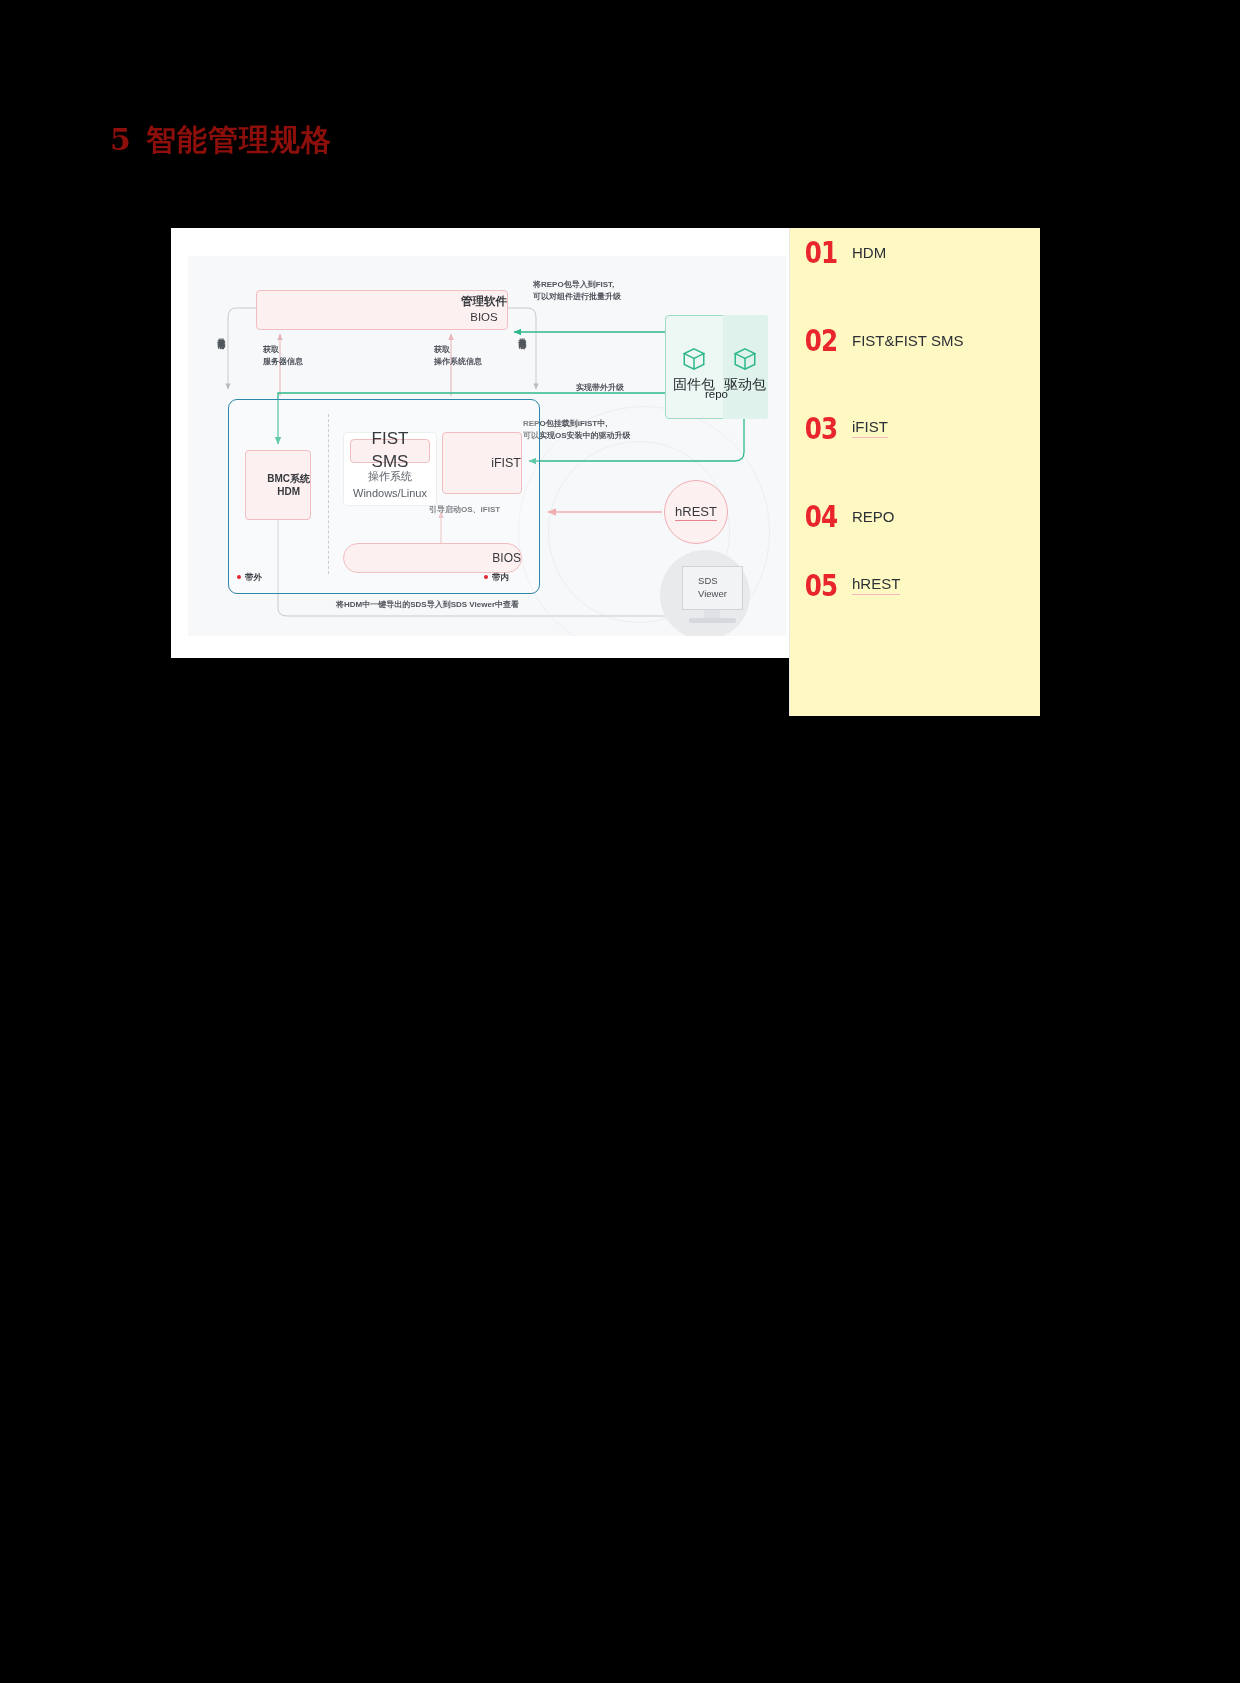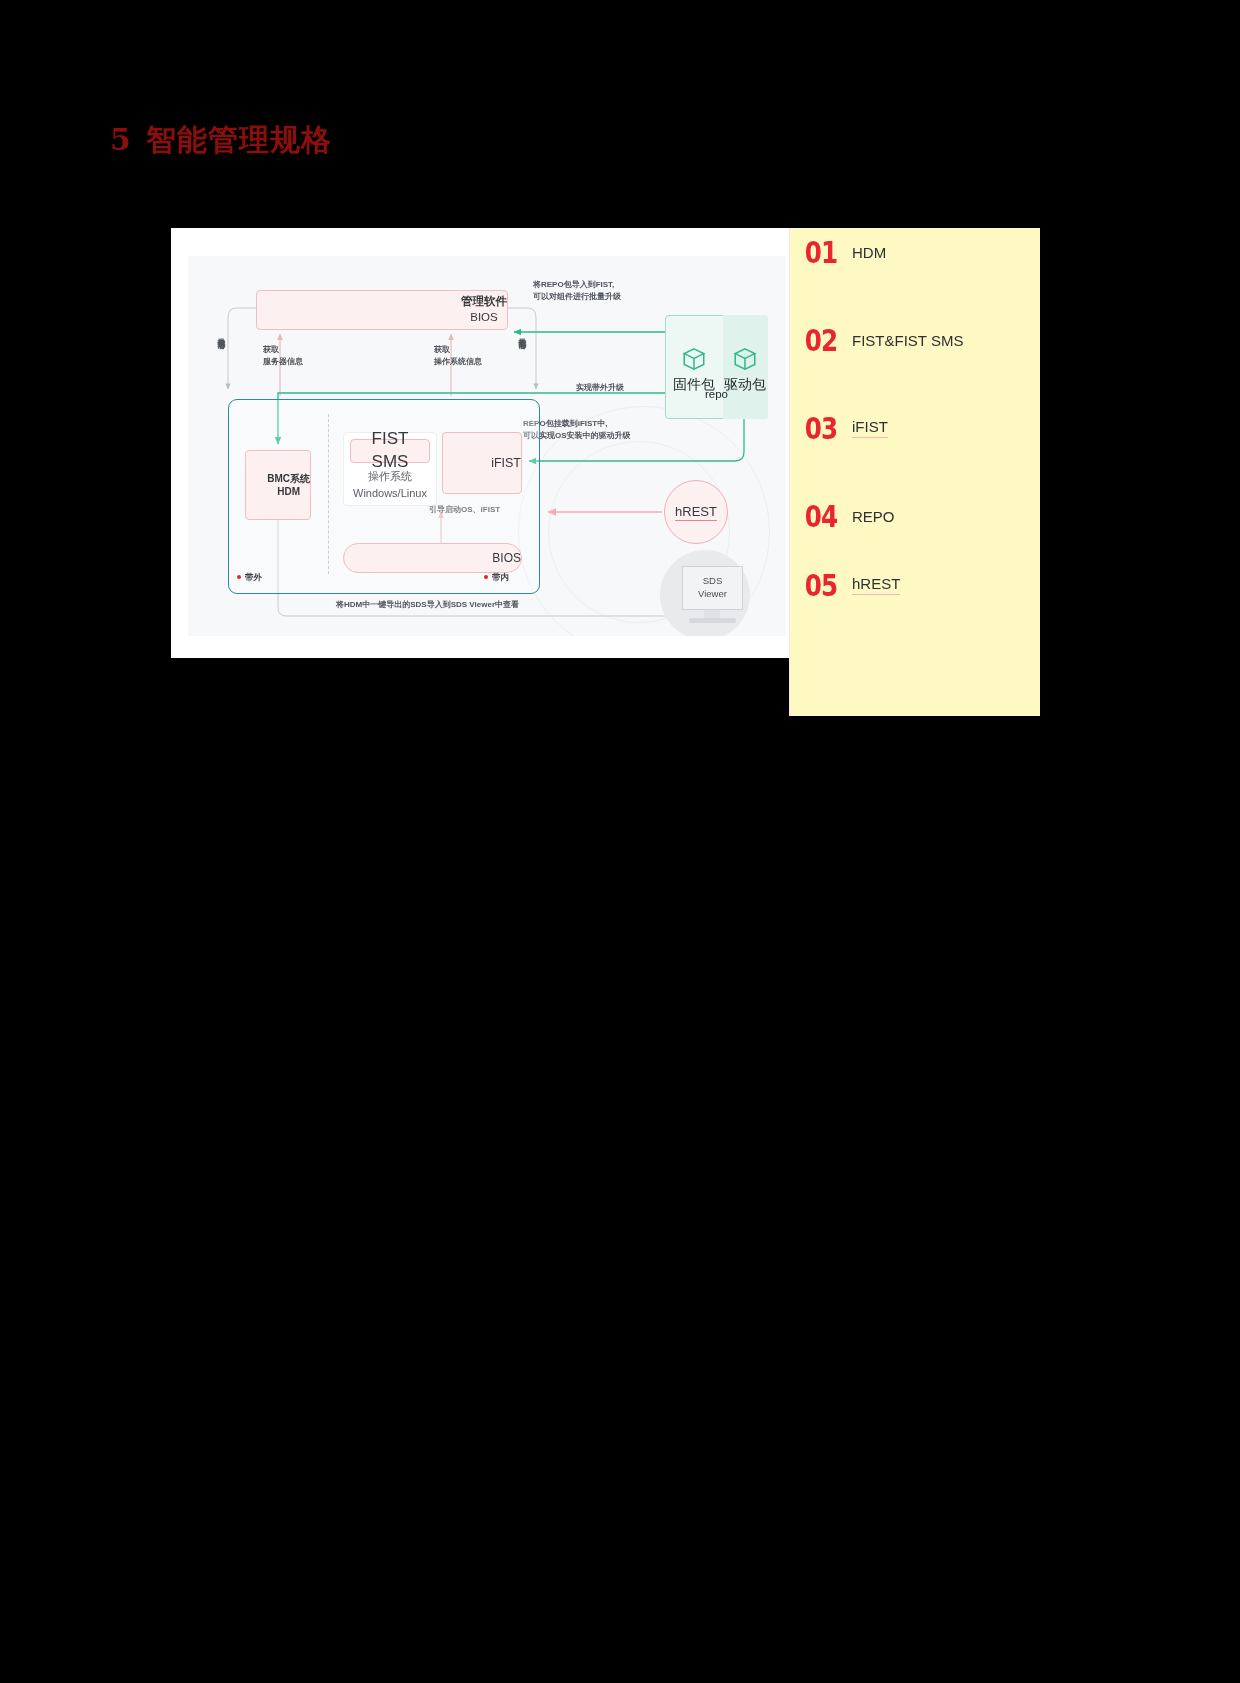--- a/index.html
+++ b/index.html
@@ -113,21 +113,21 @@
 
   
   #sds-circle{
     position:absolute;left:472px;top:294px;width:90px;height:90px;
     border-radius:50%;background:#e9eaec;
   }
   #sds-screen{
     position:absolute;left:494px;top:310px;width:61px;height:44px;
     box-sizing:border-box;background:#f2f3f4;border:1px solid #cfd2d6;
     display:flex;align-items:center;justify-content:center;
-    text-align:center;font-size:9.5px;line-height:1.35;color:#4a4f56;
+    font-size:9.5px;line-height:1.35;color:#4a4f56;
   }
   #sds-neck{position:absolute;left:516px;top:354px;width:16px;height:8px;background:#dfe1e4;}
   #sds-base{position:absolute;left:501px;top:362px;width:47px;height:5px;background:#d5d8dc;border-radius:2px;}
 
   
   .lbl{
     position:absolute;color:#4f545b;font-size:8px;line-height:1.55;
     white-space:nowrap;font-weight:bold;
   }
   .lbl.v{

